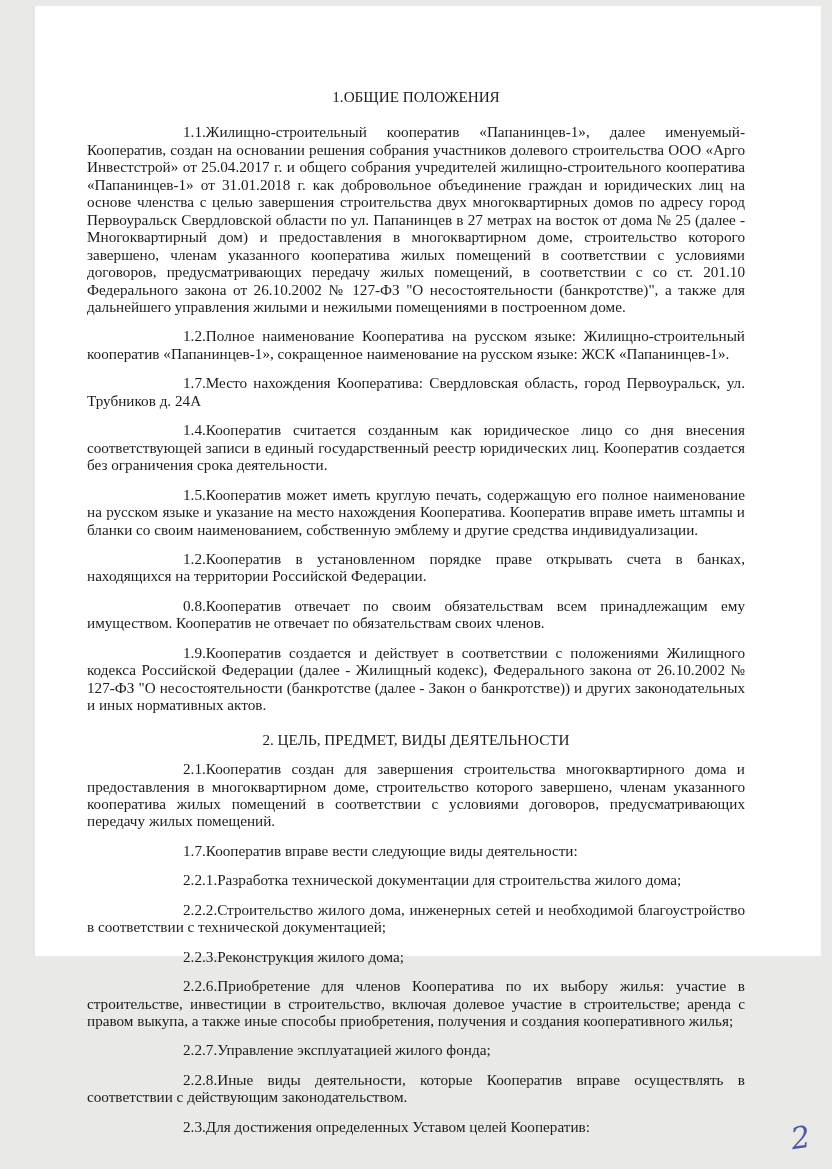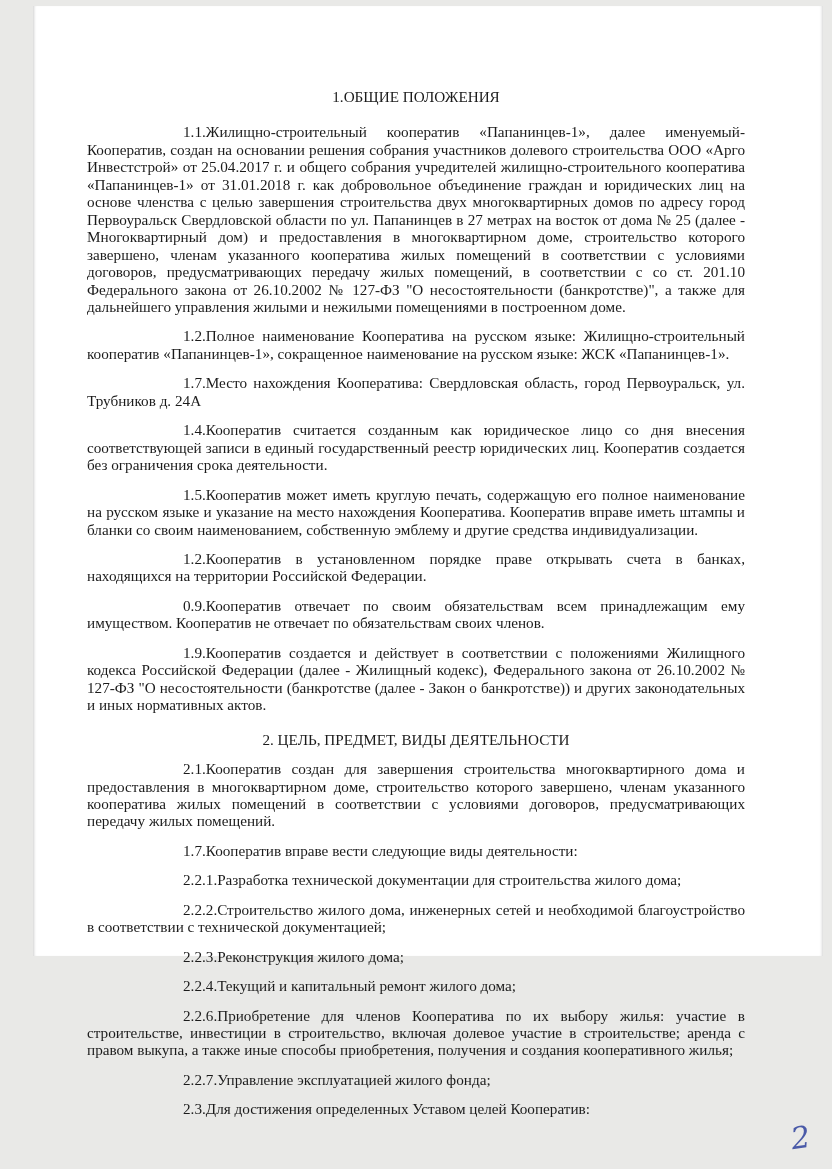--- a/index.html
+++ b/index.html
@@ -54,31 +54,31 @@
   <div class="content">
 
     <h1 class="heading h1">1.ОБЩИЕ ПОЛОЖЕНИЯ</h1>
 
     <p><span class="num">1.1.</span><span>Жилищно-строительный кооператив «Папанинцев-1», далее именуемый-Кооператив, создан на основании решения собрания участников долевого строительства ООО «Арго Инвестстрой» от 25.04.2017 г. и общего собрания учредителей жилищно-строительного кооператива «Папанинцев-1» от 31.01.2018 г. как добровольное объединение граждан и юридических лиц на основе членства с целью завершения строительства двух многоквартирных домов по адресу город Первоуральск Свердловской области по ул. Папанинцев в 27 метрах на восток от дома № 25 (далее - Многоквартирный дом) и предоставления в многоквартирном доме, строительство которого завершено, членам указанного кооператива жилых помещений в соответствии с условиями договоров, предусматривающих передачу жилых помещений, в соответствии с со ст. 201.10 Федерального закона от 26.10.2002 № 127-ФЗ "О несостоятельности (банкротстве)", а также для дальнейшего управления жилыми и нежилыми помещениями в построенном доме.</span></p>
     <p><span class="num">1.2.</span><span>Полное наименование Кооператива на русском языке: Жилищно-строительный кооператив «Папанинцев-1», сокращенное наименование на русском языке: ЖСК «Папанинцев-1».</span></p>
     <p><span class="num">1.7.</span><span>Место нахождения Кооператива: Свердловская область, город Первоуральск, ул. Трубников д. 24А</span></p>
     <p><span class="num">1.4.</span><span>Кооператив считается созданным как юридическое лицо со дня внесения соответствующей записи в единый государственный реестр юридических лиц. Кооператив создается без ограничения срока деятельности.</span></p>
     <p><span class="num">1.5.</span><span>Кооператив может иметь круглую печать, содержащую его полное наименование на русском языке и указание на место нахождения Кооператива. Кооператив вправе иметь штампы и бланки со своим наименованием, собственную эмблему и другие средства индивидуализации.</span></p>
     <p><span class="num">1.2.</span><span>Кооператив в установленном порядке праве открывать счета в банках, находящихся на территории Российской Федерации.</span></p>
-    <p><span class="num">0.9.</span><span>Кооператив отвечает по своим обязательствам всем принадлежащим ему имуществом. Кооператив не отвечает по обязательствам своих членов.</span></p>
+    <p><span class="num">0.8.</span><span>Кооператив отвечает по своим обязательствам всем принадлежащим ему имуществом. Кооператив не отвечает по обязательствам своих членов.</span></p>
     <p><span class="num">1.9.</span><span>Кооператив создается и действует в соответствии с положениями Жилищного кодекса Российской Федерации (далее - Жилищный кодекс), Федерального закона от 26.10.2002 № 127-ФЗ "О несостоятельности (банкротстве (далее - Закон о банкротстве)) и других законодательных и иных нормативных актов.</span></p>
 
     <h2 class="heading h2">2. ЦЕЛЬ, ПРЕДМЕТ, ВИДЫ ДЕЯТЕЛЬНОСТИ</h2>
 
     <p><span class="num">2.1.</span><span>Кооператив создан для завершения строительства многоквартирного дома и предоставления в многоквартирном доме, строительство которого завершено, членам указанного кооператива жилых помещений в соответствии с условиями договоров, предусматривающих передачу жилых помещений.</span></p>
     <p><span class="num">1.7.</span><span>Кооператив вправе вести следующие виды деятельности:</span></p>
     <p class="sub"><span class="num">2.2.1.</span><span>Разработка технической документации для строительства жилого дома;</span></p>
     <p class="sub"><span class="num">2.2.2.</span><span>Строительство жилого дома, инженерных сетей и необходимой благоустройство в соответствии с технической документацией;</span></p>
     <p class="sub"><span class="num">2.2.3.</span><span>Реконструкция жилого дома;</span></p>
-    <p class="sub"><span class="num">2.2.4.</span><span>Текущий и капитальный ремонт жилого дома;</span></p>
     <p class="sub"><span class="num">2.2.6.</span><span>Приобретение для членов Кооператива по их выбору жилья: участие в строительстве, инвестиции в строительство, включая долевое участие в строительстве; аренда с правом выкупа, а также иные способы приобретения, получения и создания кооперативного жилья;</span></p>
     <p class="sub"><span class="num">2.2.7.</span><span>Управление эксплуатацией жилого фонда;</span></p>
+    <p class="sub"><span class="num">2.2.8.</span><span>Иные виды деятельности, которые Кооператив вправе осуществлять в соответствии с действующим законодательством.</span></p>
     <p><span class="num">2.3.</span><span>Для достижения определенных Уставом целей Кооператив:</span></p>
 
   </div>
 
   <div class="page-mark">2</div>
 </div>
 
 </body></html>

